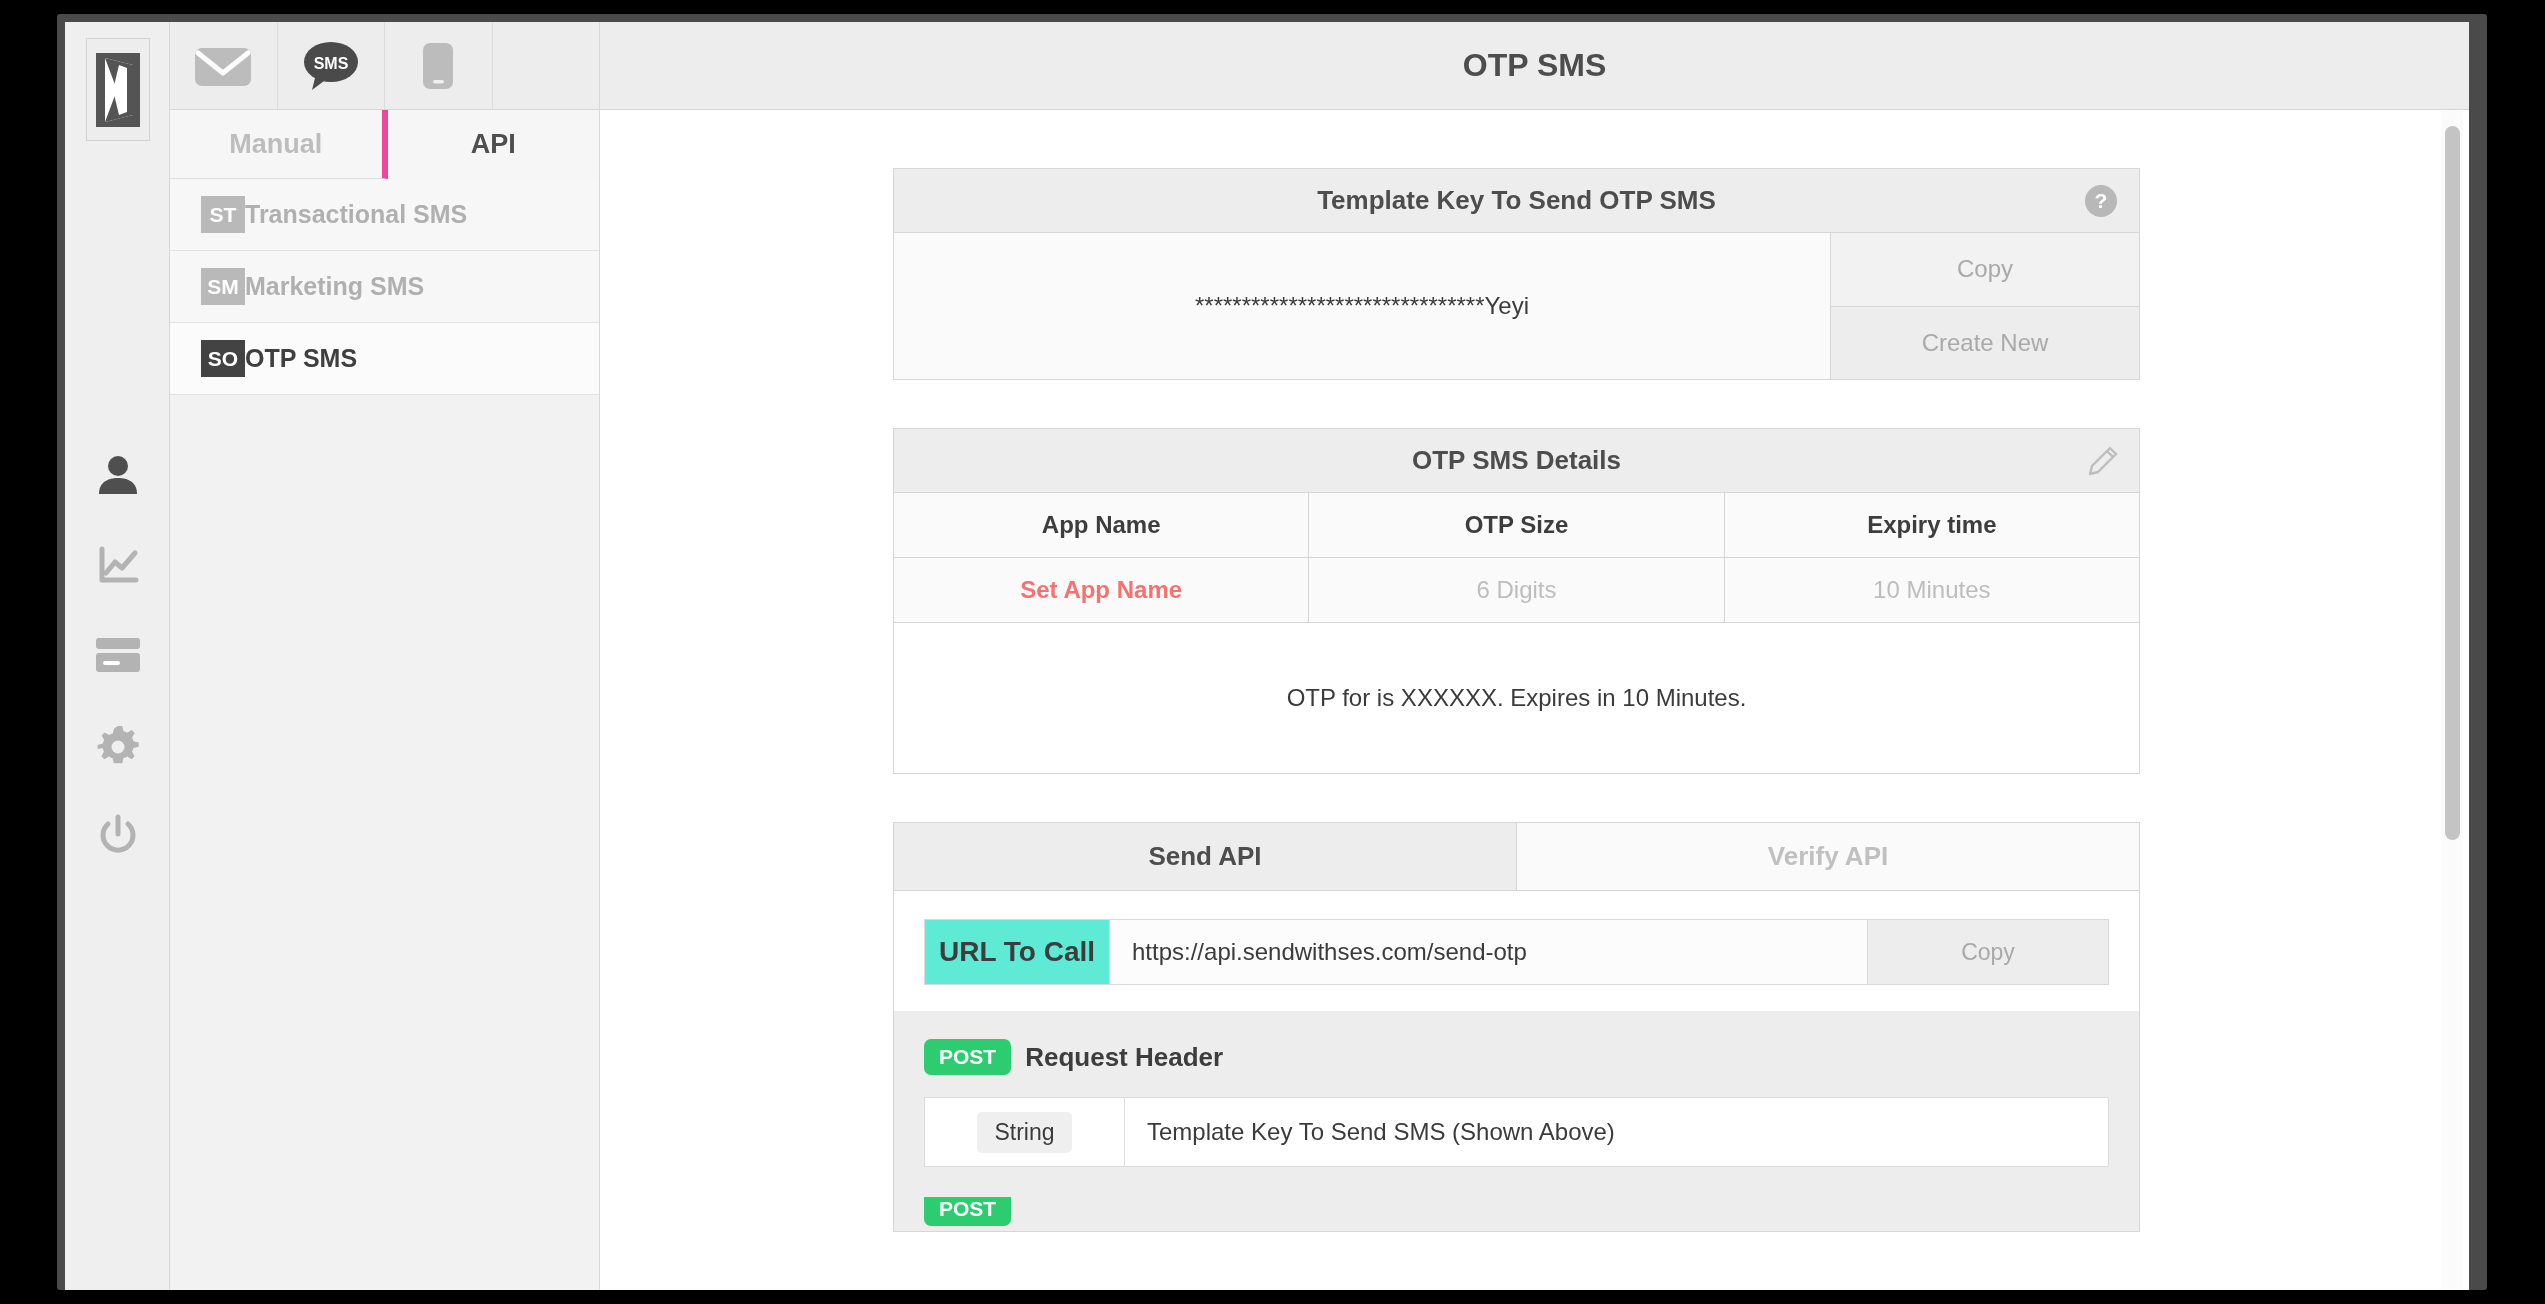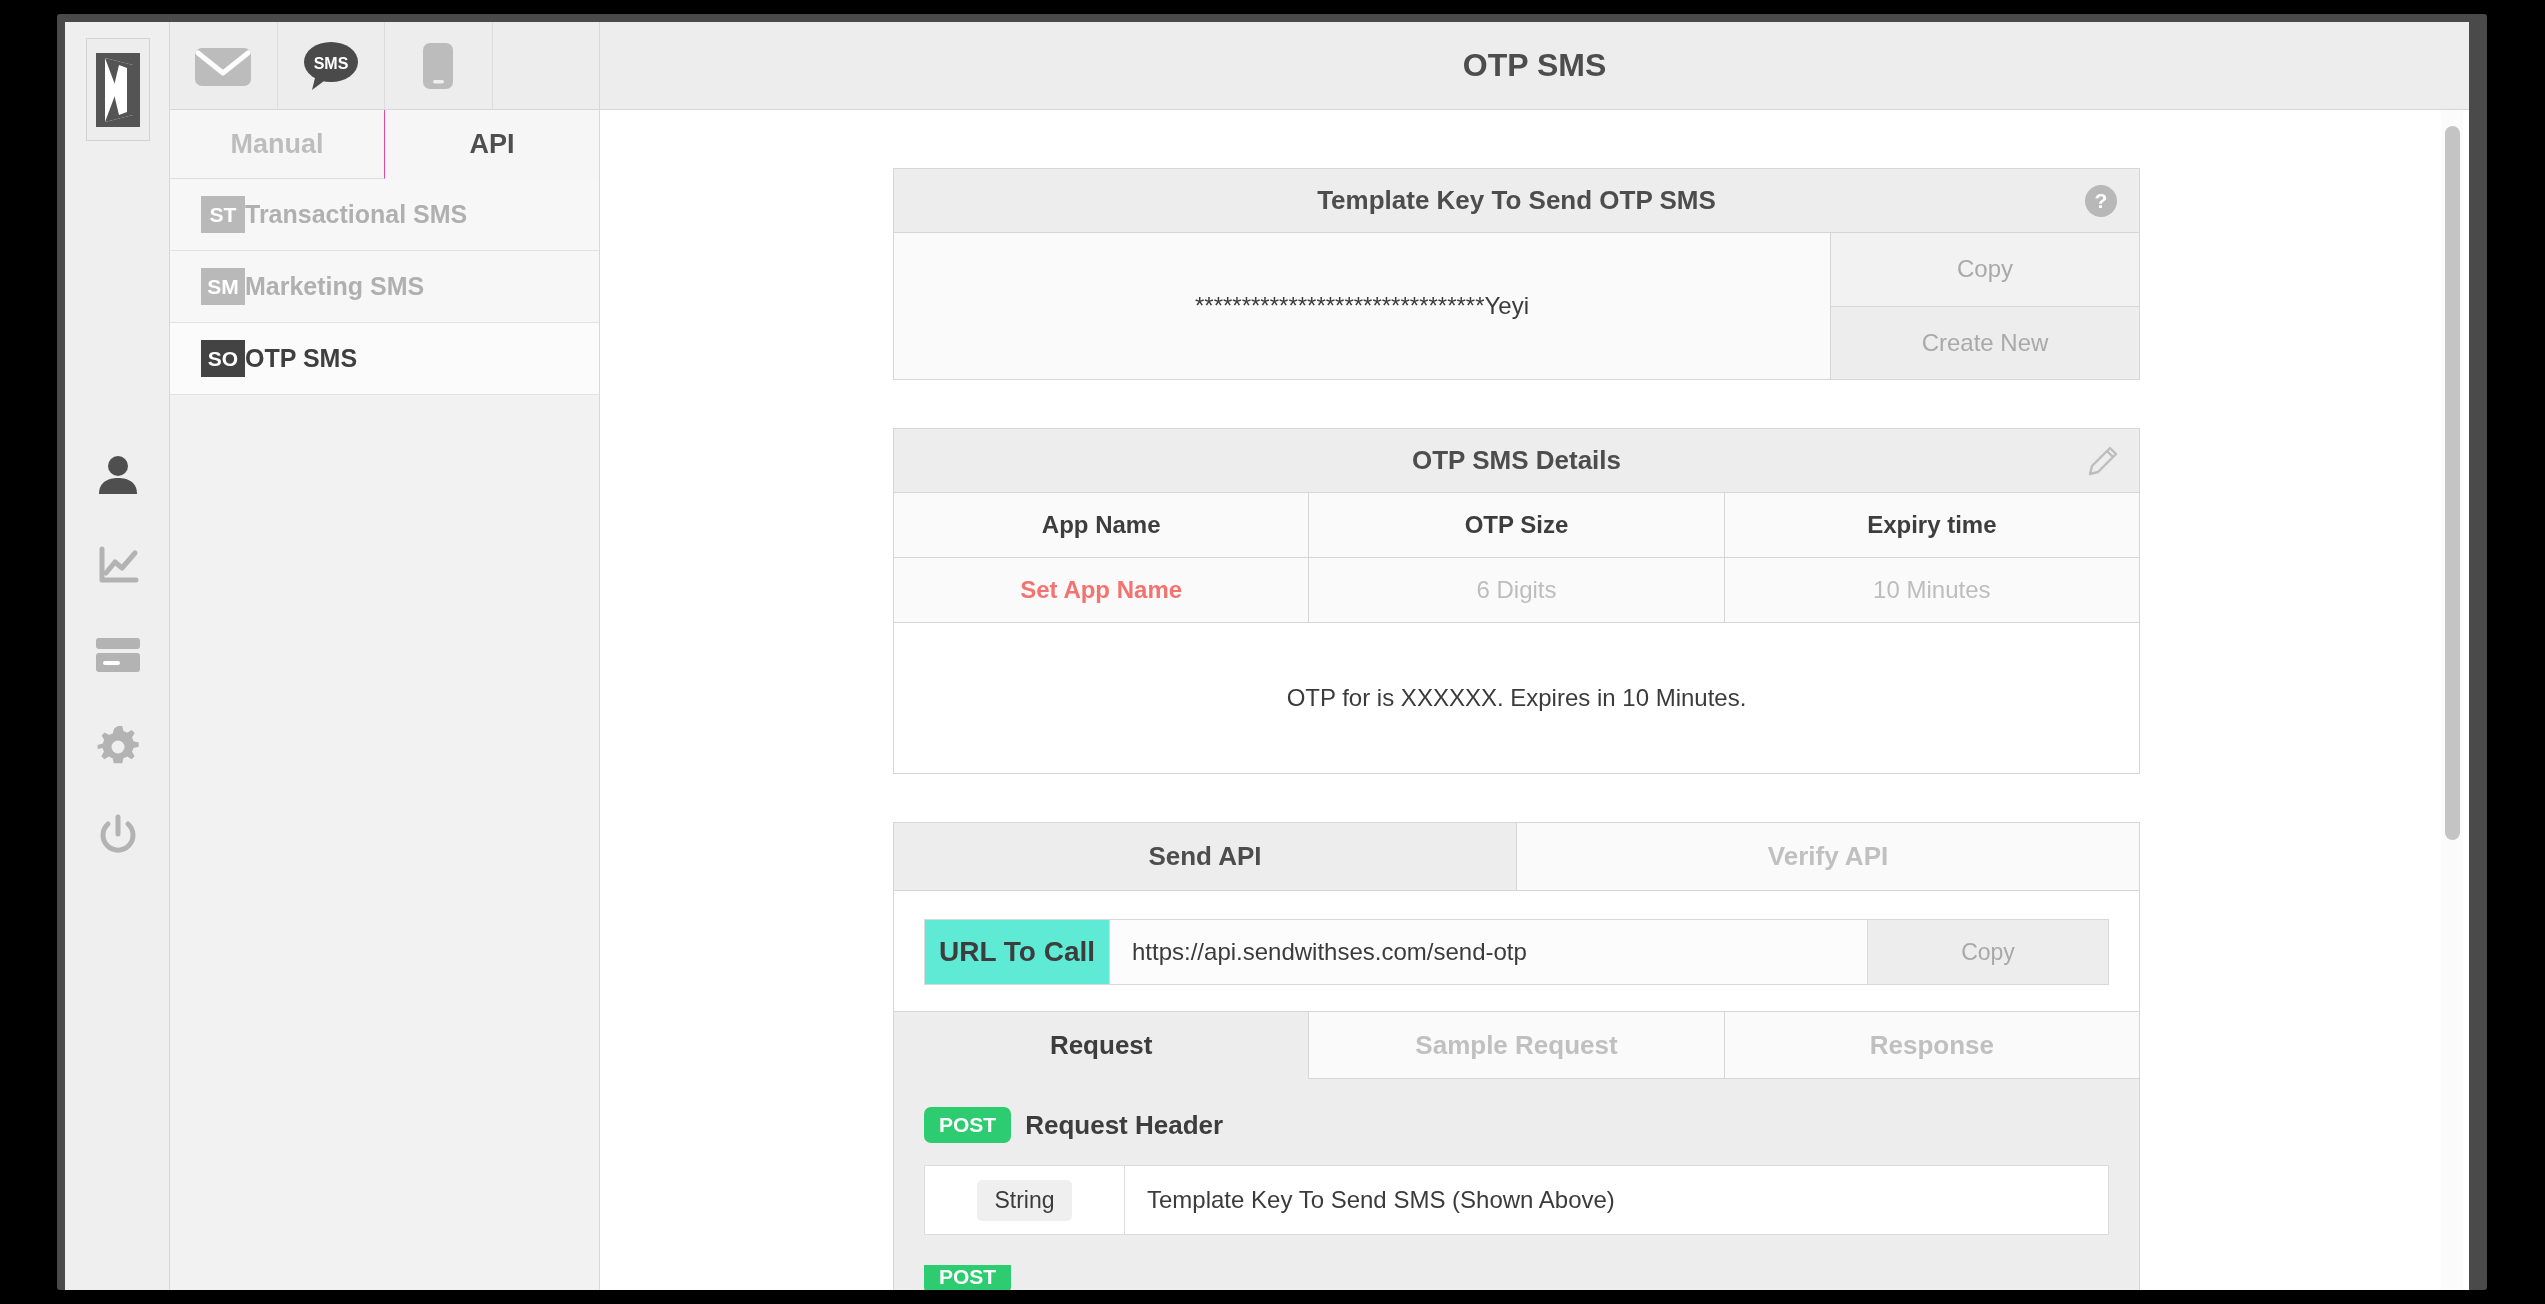--- a/index.html
+++ b/index.html
@@ -77,21 +77,21 @@
     border-right: 1px solid #dcdcdc;
     cursor: pointer;
   }
   .channel-tab:last-child { border-right: none; }
 
   #mode-tabs { display: flex; height: 69px; }
   .mode-tab {
     flex: 1 1 0;
     display: flex; align-items: center; justify-content: center;
     font-size: 27px; font-weight: bold;
-    border-right: 1px solid #ec4899;
+    border-right: 6px solid #ec4899;
     border-bottom: 1px solid #dddddd;
     background: #f6f6f6;
     cursor: pointer;
   }
   .mode-tab:last-child { border-right: none; }
   .mode-tab.inactive { color: #bdbdbd; }
   .mode-tab.active { color: #4f4f4f; border-bottom: 1px solid #f6f6f6; }
 
   .nav-item {
     height: 72px;
@@ -467,25 +467,20 @@
             </div>
 
             <div id="url-region">
               <div id="url-row">
                 <div id="url-label">URL To Call</div>
                 <div id="url-value">https://api.sendwithses.com/send-otp</div>
                 <div id="url-copy">Copy</div>
               </div>
             </div>
 
-            <div id="req-tabs">
-              <div class="req-tab active">Request</div>
-              <div class="req-tab inactive">Sample Request</div>
-              <div class="req-tab inactive">Response</div>
-            </div>
 
             <div id="req-body">
               <div class="section-title-row">
                 <span class="verb-badge">POST</span>
                 <span class="section-title">Request Header</span>
               </div>
               <div class="param-table">
                 <div class="param-row">
                   <div class="param-type">
                     <span class="type-pill">String</span>

